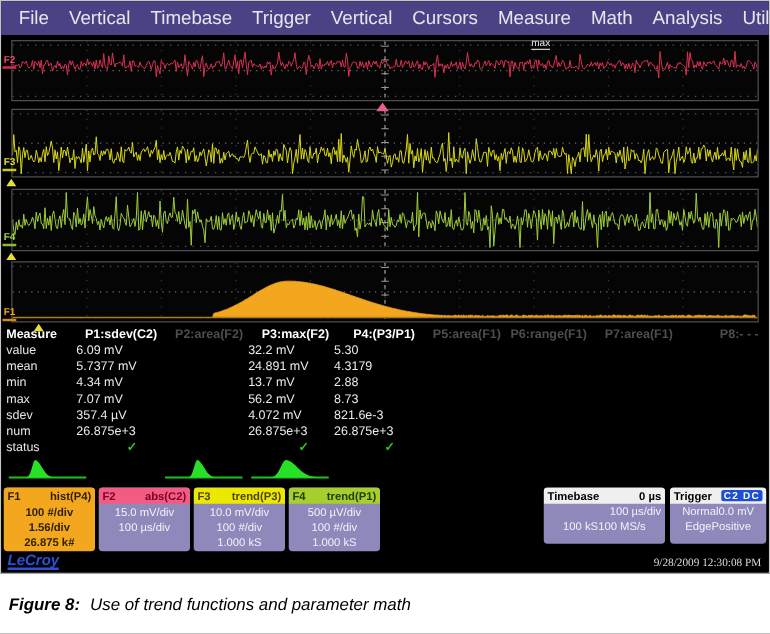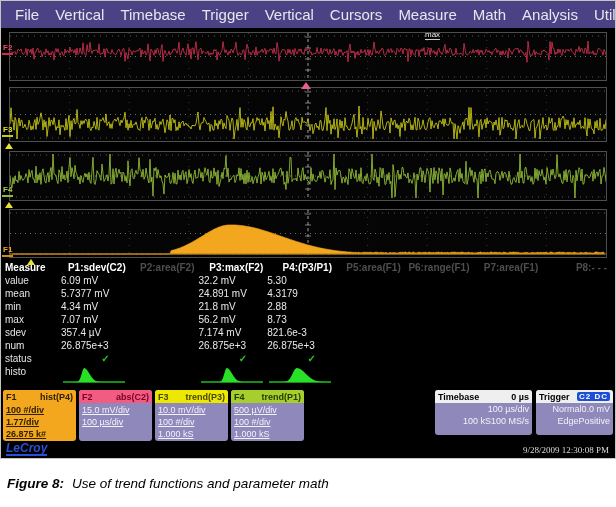--- a/index.html
+++ b/index.html
@@ -32,27 +32,27 @@
   .m-label.first{font-weight:bold;color:#fff;}
   .m-head{font-weight:bold;color:#fff;text-align:right;padding-right:4px;white-space:nowrap;}
   .m-head.dim{color:#4e4e4e;}
   .m-val{color:#eaeaea;text-align:left;padding-right:4px;white-space:nowrap;}
   .m-status{color:#2cc42c;text-align:right;padding-right:20px;font-weight:bold;}
   .m-histo{height:24px;}
   
   #fboxes{position:absolute;top:362px;left:2px;display:flex;gap:3px;}
   .fbox{width:73px;height:51px;border-radius:3px;overflow:hidden;background:#8e89ba;font-size:9px;box-sizing:border-box;}
   .fbox-head{height:13px;display:flex;justify-content:space-between;align-items:center;padding:0 3px;font-weight:bold;font-size:9px;}
-  .fbox-body{padding:1px 3px 3px 3px;text-align:left;color:#f2f2fa;line-height:12px;text-decoration:underline;}
+  .fbox-body{padding:1px 3px 3px 3px;text-align:center;color:#f2f2fa;line-height:12px;}
   .fbox.solid .fbox-body{color:#2e2000;font-weight:bold;}
   .infobox{position:absolute;border-radius:3px;overflow:hidden;background:#8e89ba;font-size:9px;box-sizing:border-box;}
   #timebase-box{top:362px;left:434px;width:97px;height:45px;}
   #trigger-box{top:362px;left:535px;width:77px;height:45px;}
   .infobox .head{height:13px;background:#efefef;color:#000;display:flex;justify-content:space-between;align-items:center;padding:0 3px;font-weight:bold;}
-  .infobox .row{display:flex;justify-content:flex-end;padding:0 3px;line-height:12px;color:#f2f2fa;}
+  .infobox .row{display:flex;justify-content:center;padding:0 3px;line-height:12px;color:#f2f2fa;}
   .infobox .row.right{justify-content:flex-end;}
   .badge{background:#1d4ed8;color:#fff;font-size:8px;padding:0 2px;border-radius:2px;font-weight:bold;letter-spacing:1px;}
   .brand{position:absolute;top:414px;left:5px;color:#2a50d8;font-weight:bold;font-style:italic;font-size:12px;border-bottom:2px solid #2a50d8;line-height:12px;}
   .timestamp{position:absolute;top:417px;right:6px;color:#dcdcdc;font-size:9px;font-family:Liberation Serif, serif;}
   .caption{position:absolute;top:476px;left:7px;font-size:13.5px;font-style:italic;color:#000000;}
   .caption b{font-weight:bold;margin-right:8px;}
   svg{display:block;}
 </style>
 </head>
 <body>
@@ -199,39 +199,39 @@
         <div class="m-val"></div>
         <div class="m-val">24.891 mV</div>
         <div class="m-val">4.3179</div>
         <div class="m-val"></div>
         <div class="m-val"></div>
         <div class="m-val"></div>
         <div class="m-val"></div>
         <div class="m-label">min</div>
         <div class="m-val">4.34 mV</div>
         <div class="m-val"></div>
-        <div class="m-val">21.8 mV</div>
+        <div class="m-val">13.7 mV</div>
         <div class="m-val">2.88</div>
         <div class="m-val"></div>
         <div class="m-val"></div>
         <div class="m-val"></div>
         <div class="m-val"></div>
         <div class="m-label">max</div>
         <div class="m-val">7.07 mV</div>
         <div class="m-val"></div>
         <div class="m-val">56.2 mV</div>
         <div class="m-val">8.73</div>
         <div class="m-val"></div>
         <div class="m-val"></div>
         <div class="m-val"></div>
         <div class="m-val"></div>
         <div class="m-label">sdev</div>
         <div class="m-val">357.4 µV</div>
         <div class="m-val"></div>
-        <div class="m-val">7.174 mV</div>
+        <div class="m-val">4.072 mV</div>
         <div class="m-val">821.6e-3</div>
         <div class="m-val"></div>
         <div class="m-val"></div>
         <div class="m-val"></div>
         <div class="m-val"></div>
         <div class="m-label">num</div>
         <div class="m-val">26.875e+3</div>
         <div class="m-val"></div>
         <div class="m-val">26.875e+3</div>
         <div class="m-val">26.875e+3</div>
@@ -241,21 +241,20 @@
         <div class="m-val"></div>
         <div class="m-label">status</div>
         <div class="m-status">✓</div>
         <div class="m-status"></div>
         <div class="m-status">✓</div>
         <div class="m-status">✓</div>
         <div class="m-status"></div>
         <div class="m-status"></div>
         <div class="m-status"></div>
         <div class="m-status"></div>
-        <div class="m-label m-histo">histo</div>
         <div class="m-histo">
           <svg width="66" height="22">
             <line x1="2" y1="17" x2="64" y2="17" stroke="#1fbf1f" stroke-width="1.5"></line>
             <polygon points="2,17 2,17.0 3,17.0 4,17.0 5,17.0 6,17.0 7,17.0 8,17.0 9,17.0 10,17.0 11,17.0 12,17.0 13,17.0 14,17.0 15,17.0 16,16.8 17,16.4 18,15.5 19,13.7 20,10.9 21,7.5 22,4.4 23,3.0 24,3.2 25,3.9 26,5.0 27,6.4 28,8.0 29,9.6 30,11.2 31,12.6 32,13.8 33,14.7 34,15.4 35,16.0 36,16.4 37,16.6 38,16.8 39,16.9 40,16.9 41,17.0 42,17.0 43,17.0 44,17.0 45,17.0 46,17.0 47,17.0 48,17.0 49,17.0 50,17.0 51,17.0 52,17.0 53,17.0 54,17.0 55,17.0 56,17.0 57,17.0 58,17.0 59,17.0 60,17.0 61,17.0 62,17.0 63,17.0 64,17.0 64,17" fill="#28e028"></polygon>
           </svg>
         </div>
         <div class="m-histo"></div>
         <div class="m-histo">
           <svg width="66" height="22">
             <line x1="2" y1="17" x2="64" y2="17" stroke="#1fbf1f" stroke-width="1.5"></line>
@@ -275,21 +274,21 @@
       </div>
 
     <div id="fboxes">
         <div class="fbox solid" style="background: rgb(242, 167, 31);">
           <div class="fbox-head" style="background: rgb(242, 167, 31); color: rgb(46, 32, 0);">
             <span>F1</span>
             <span>hist(P4)</span>
           </div>
           <div class="fbox-body">
             <div>100 #/div</div>
-            <div>1.77/div</div>
+            <div>1.56/div</div>
             <div>26.875 k#</div>
           </div>
         </div>
         <div class="fbox">
           <div class="fbox-head" style="background: rgb(242, 92, 130); color: rgb(122, 0, 37);">
             <span>F2</span>
             <span>abs(C2)</span>
           </div>
           <div class="fbox-body">
             <div>15.0 mV/div</div>

